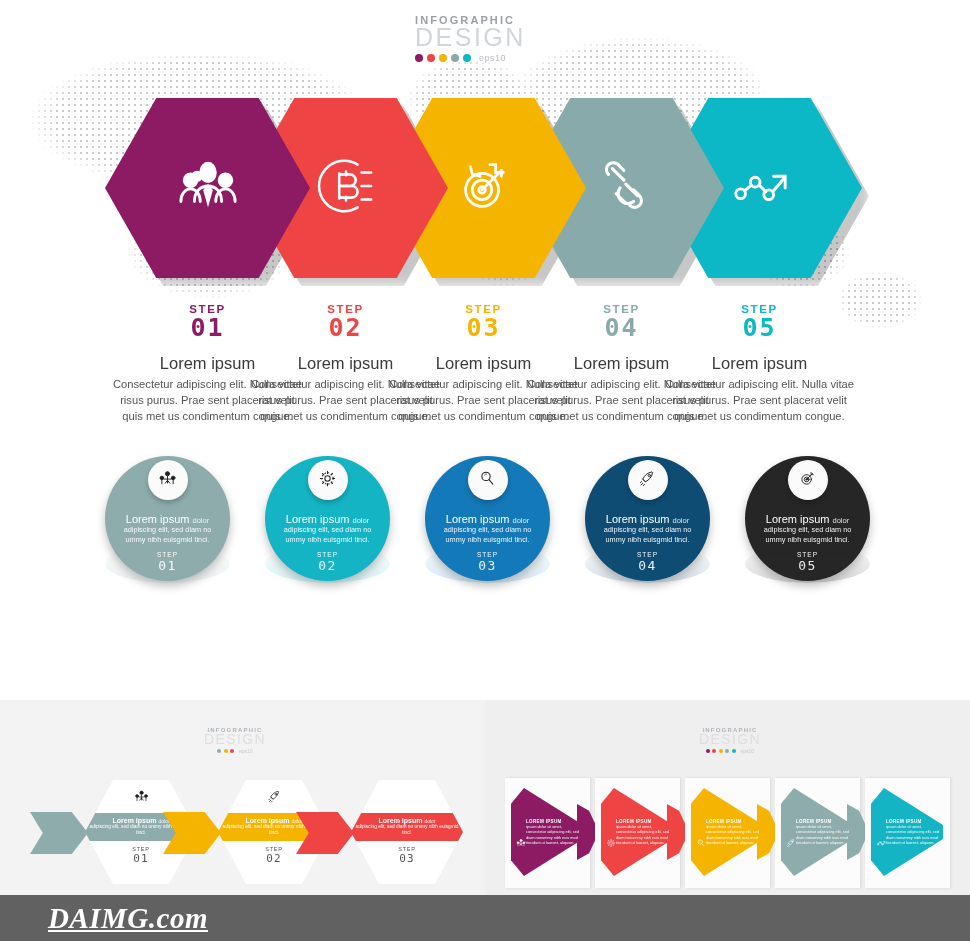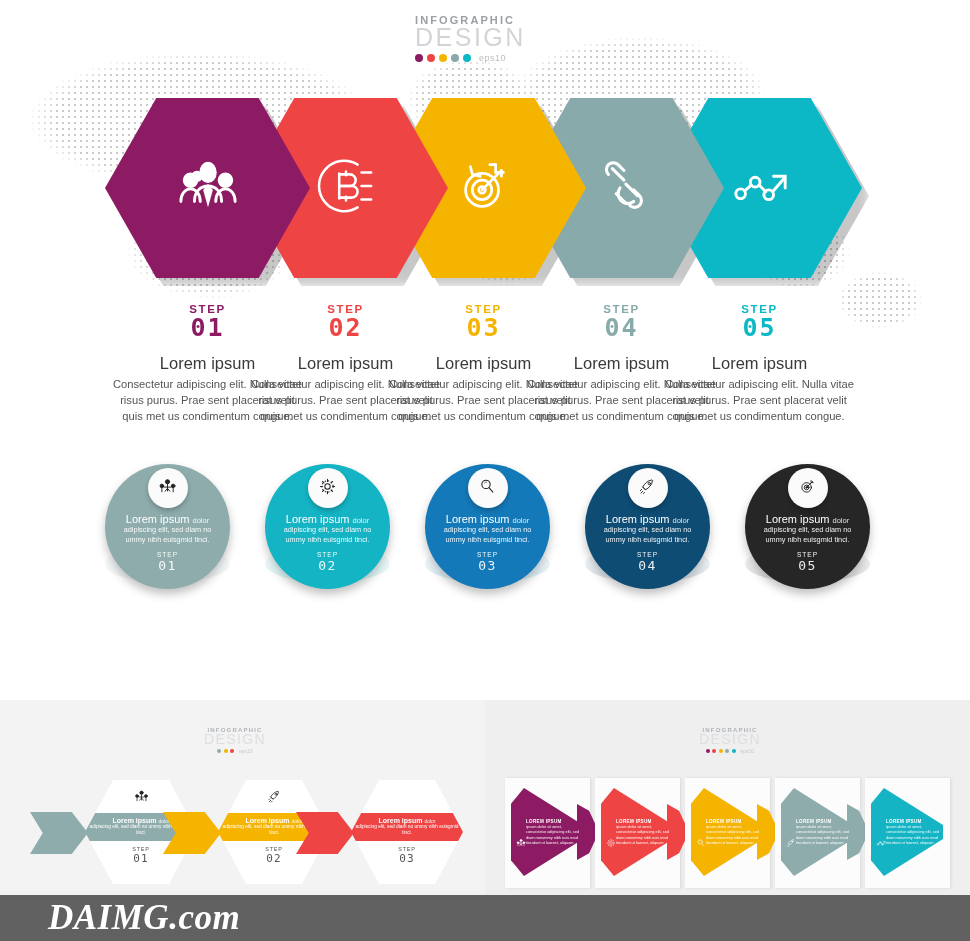--- a/index.html
+++ b/index.html
@@ -63,23 +63,23 @@
     font-size: 25px; font-weight: 700; letter-spacing: 2px; line-height: 1.05;
     font-family: "DejaVu Sans Mono", monospace;
   }
   .step-title { font-size: 16.5px; color: #3a3a3a; margin-top: 13px; }
   .step-body { font-size: 11.2px; color: #555; line-height: 1.42; margin-top: 4px; padding: 0 6px; }
 
   
   .circ-row { position: absolute; left: 0; top: 452px; width: 970px; height: 125px; }
   .circ-wrap { position: absolute; width: 125px; height: 125px; }
   .circ {
-    position: absolute; left: 0; top: 12px; width: 125px; height: 125px; border-radius: 50%;
+    position: absolute; left: 0; top: 4px; width: 125px; height: 125px; border-radius: 50%;
     box-shadow: 0 5px 10px rgba(0,0,0,.25);
-    display: flex; flex-direction: column; align-items: center;
+    display: flex; flex-direction: column; align-items: center; justify-content: center;
   }
   .circ-badge {
     position: absolute; left: 50%; top: 4px; transform: translateX(-50%);
     width: 40px; height: 40px; border-radius: 50%;
     background: #fbfbfb; box-shadow: 0 3px 5px rgba(0,0,0,.22);
     display: flex; align-items: center; justify-content: center;
   }
   .circ-badge svg { width: 19px; height: 19px; }
   .circ-text { margin-top: 49px; text-align: center; width: 108px; }
   .circ-lead { font-size: 11px; color: #fff; }
@@ -153,21 +153,21 @@
     clip-path: polygon(0% 0%, 55% 12%, 100% 50%, 55% 88%, 0% 100%);
   }
 
   
   .footer {
     position: absolute; left: 0; bottom: 0; width: 970px; height: 46px;
     background: #616161; display: flex; align-items: center;
   }
   .footer-left { position: absolute; left: 48px; display: flex; align-items: baseline; gap: 10px; color: #fff; }
   .footer-cn { font-size: 30px; font-family: "DejaVu Sans", sans-serif; letter-spacing: 1px; }
-  .footer-site { font-size: 35px; font-family: "Liberation Serif", serif; font-style: italic; font-weight: 700; letter-spacing: .5px; }
+  .footer-site { font-size: 29px; font-family: "Liberation Serif", serif; font-style: italic; font-weight: 700; letter-spacing: .5px; text-decoration: underline; }
   .footer-no { position: absolute; right: 48px; color: #fff; font-size: 27px; letter-spacing: .5px; }
 </style>
 </head>
 <body>
 
 <div class="map-bg"></div>
 
 <div class="brand">
   <div class="brand-top">INFOGRAPHIC</div>
   <div class="brand-main">DESIGN</div>

